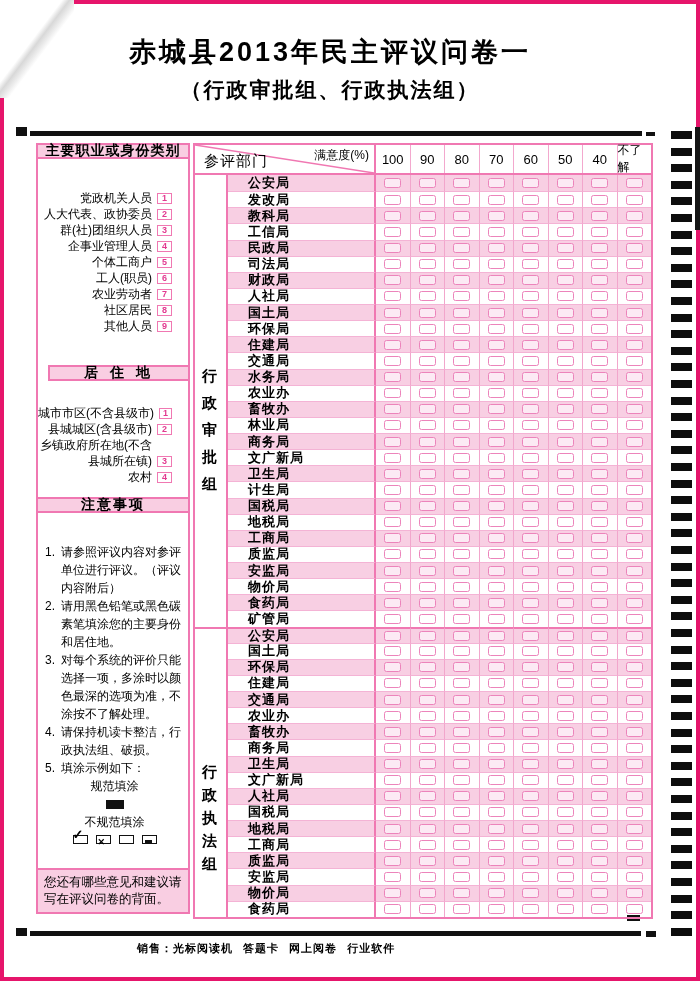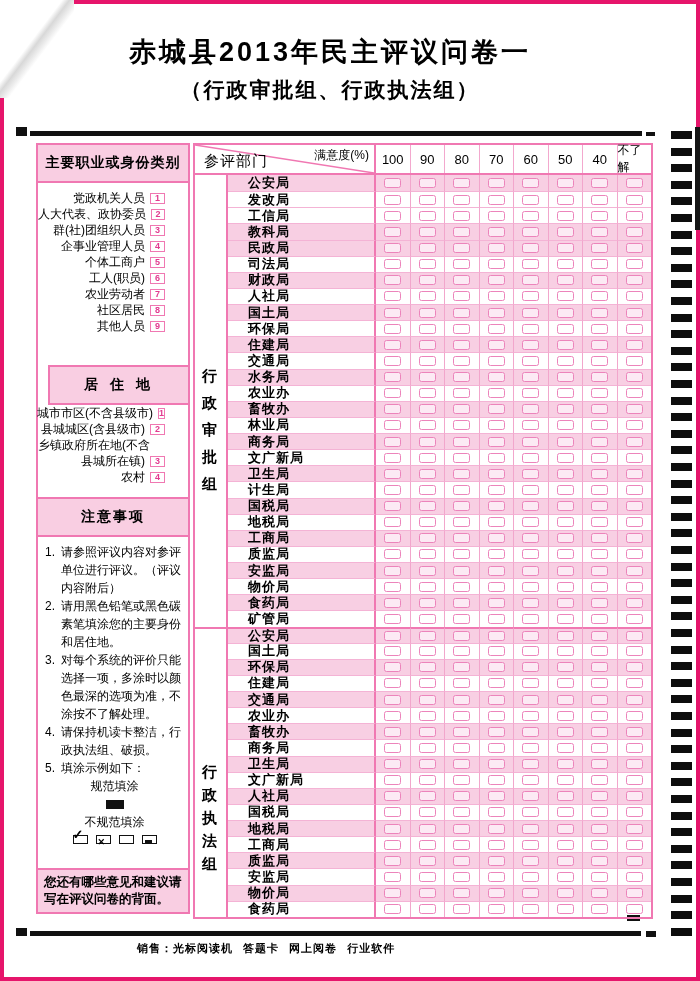--- a/index.html
+++ b/index.html
@@ -27,31 +27,31 @@
   .sq-bl { left:16px; top:928px; width:11px; height:8px; }
   .bar-bottom { left:30px; top:931px; width:611px; height:5px; }
   .sq-br { left:646px; top:931px; width:10px; height:6px; }
 
   .footer { position:absolute; left:137px; top:941px; font-size:11px; font-weight:bold;
     letter-spacing:1px; word-spacing:6px; }
 
   
   .panel { position:absolute; left:36px; top:143px; width:154px; height:769px;
     border:2px solid #f078b2; background:#fff; z-index:2; }
-  .p-head { position:absolute; left:-2px; right:-2px; height:40px; background:#f9cee2;
+  .p-head { position:absolute; left:-2px; right:-2px; height:16px; background:#f9cee2;
     border:2px solid #f078b2; display:flex; align-items:center; justify-content:center;
     font-weight:bold; font-size:14px; letter-spacing:1px; }
   .head-occ { top:-2px; }
   .head-res { top:220px; letter-spacing:4px;margin-left:12px; }
   .head-notes { top:352px; letter-spacing:2px; }
 
   .occ-list { position:absolute; top:32px; left:0; right:0; padding-top:13px; }
   .res-list { position:absolute; top:252px; left:0; right:0; padding-top:8px; }
   .opt-line { display:flex; justify-content:flex-end; align-items:center; height:16px;
-    font-size:12px; padding-right:23px; white-space:nowrap; }
+    font-size:12px; padding-right:16px; white-space:nowrap; }
   .code-box { display:inline-block; width:15px; height:11px; margin-left:5px;
     border:1.5px solid #f078b2; color:#e23a90; background:#fff; font-size:9px;
     font-weight:bold; line-height:8px; text-align:center; }
   .code-box.hidden { visibility:hidden; }
 
   .notes { position:absolute; top:384px; left:7px; right:4px; padding-top:14px;
     font-size:12px; line-height:18px; }
   .note { display:flex; }
   .note .n { width:16px; flex:none; }
   .note .t { flex:1; }
@@ -59,21 +59,21 @@
   .good-rect { display:inline-block; width:18px; height:9px; background:#111; vertical-align:middle; }
   .badmarks { display:flex; justify-content:center; gap:8px; align-items:flex-end; height:13px; }
   .bm { position:relative; width:15px; height:9px; border:1.6px solid #111; }
   .bm.check::after { content:"\2713"; position:absolute; left:-1px; top:-10px;
     font-size:13px; font-weight:bold; }
   .bm.cross::after { content:"\2715"; position:absolute; left:1px; top:-3px;
     font-size:9px; font-weight:bold; }
   .bm.dash::after { content:""; position:absolute; left:2px; bottom:0; width:7px; height:3px; background:#111; }
 
   .comment { position:absolute; top:723px; left:-2px; right:-2px; height:46px;
-    background:#f9cee2; border:2px solid #f078b2; font-size:12.5px; font-weight:bold;
+    background:#f9cee2; border:2px solid #f078b2; font-size:12.5px; font-weight:normal;
     line-height:17px; padding:4px 6px; }
 
   
   .thead { position:absolute; left:193px; top:143px; width:460px; height:32px;
     display:flex; border:2px solid #f078b2; background:#fff; z-index:3; }
   .corner { width:181px; flex:none; position:relative; border-right:2px solid #f078b2; }
   .corner svg { position:absolute; inset:0; width:100%; height:100%; }
   .corner .c-top { position:absolute; right:5px; top:2px; font-size:12px; }
   .corner .c-bot { position:absolute; left:9px; bottom:2px; font-size:15px; letter-spacing:1px; }
   .col-header { flex:1; display:flex; align-items:center; justify-content:center;
@@ -294,51 +294,51 @@
         <div class="ac">
           <div class="cbx"></div>
         </div>
         <div class="ac">
           <div class="cbx"></div>
         </div>
         <div class="ac">
           <div class="cbx"></div>
         </div>
       </div>
+      <div class="trow pink">
+        <div class="gc"></div>
+        <div class="nm">教科局</div>
+        <div class="ac">
+          <div class="cbx"></div>
+        </div>
+        <div class="ac">
+          <div class="cbx"></div>
+        </div>
+        <div class="ac">
+          <div class="cbx"></div>
+        </div>
+        <div class="ac">
+          <div class="cbx"></div>
+        </div>
+        <div class="ac">
+          <div class="cbx"></div>
+        </div>
+        <div class="ac">
+          <div class="cbx"></div>
+        </div>
+        <div class="ac">
+          <div class="cbx"></div>
+        </div>
+        <div class="ac">
+          <div class="cbx"></div>
+        </div>
+      </div>
       <div class="trow white">
         <div class="gc"></div>
         <div class="nm">工信局</div>
-        <div class="ac">
-          <div class="cbx"></div>
-        </div>
-        <div class="ac">
-          <div class="cbx"></div>
-        </div>
-        <div class="ac">
-          <div class="cbx"></div>
-        </div>
-        <div class="ac">
-          <div class="cbx"></div>
-        </div>
-        <div class="ac">
-          <div class="cbx"></div>
-        </div>
-        <div class="ac">
-          <div class="cbx"></div>
-        </div>
-        <div class="ac">
-          <div class="cbx"></div>
-        </div>
-        <div class="ac">
-          <div class="cbx"></div>
-        </div>
-      </div>
-      <div class="trow pink">
-        <div class="gc"></div>
-        <div class="nm">教科局</div>
         <div class="ac">
           <div class="cbx"></div>
         </div>
         <div class="ac">
           <div class="cbx"></div>
         </div>
         <div class="ac">
           <div class="cbx"></div>
         </div>
         <div class="ac">

